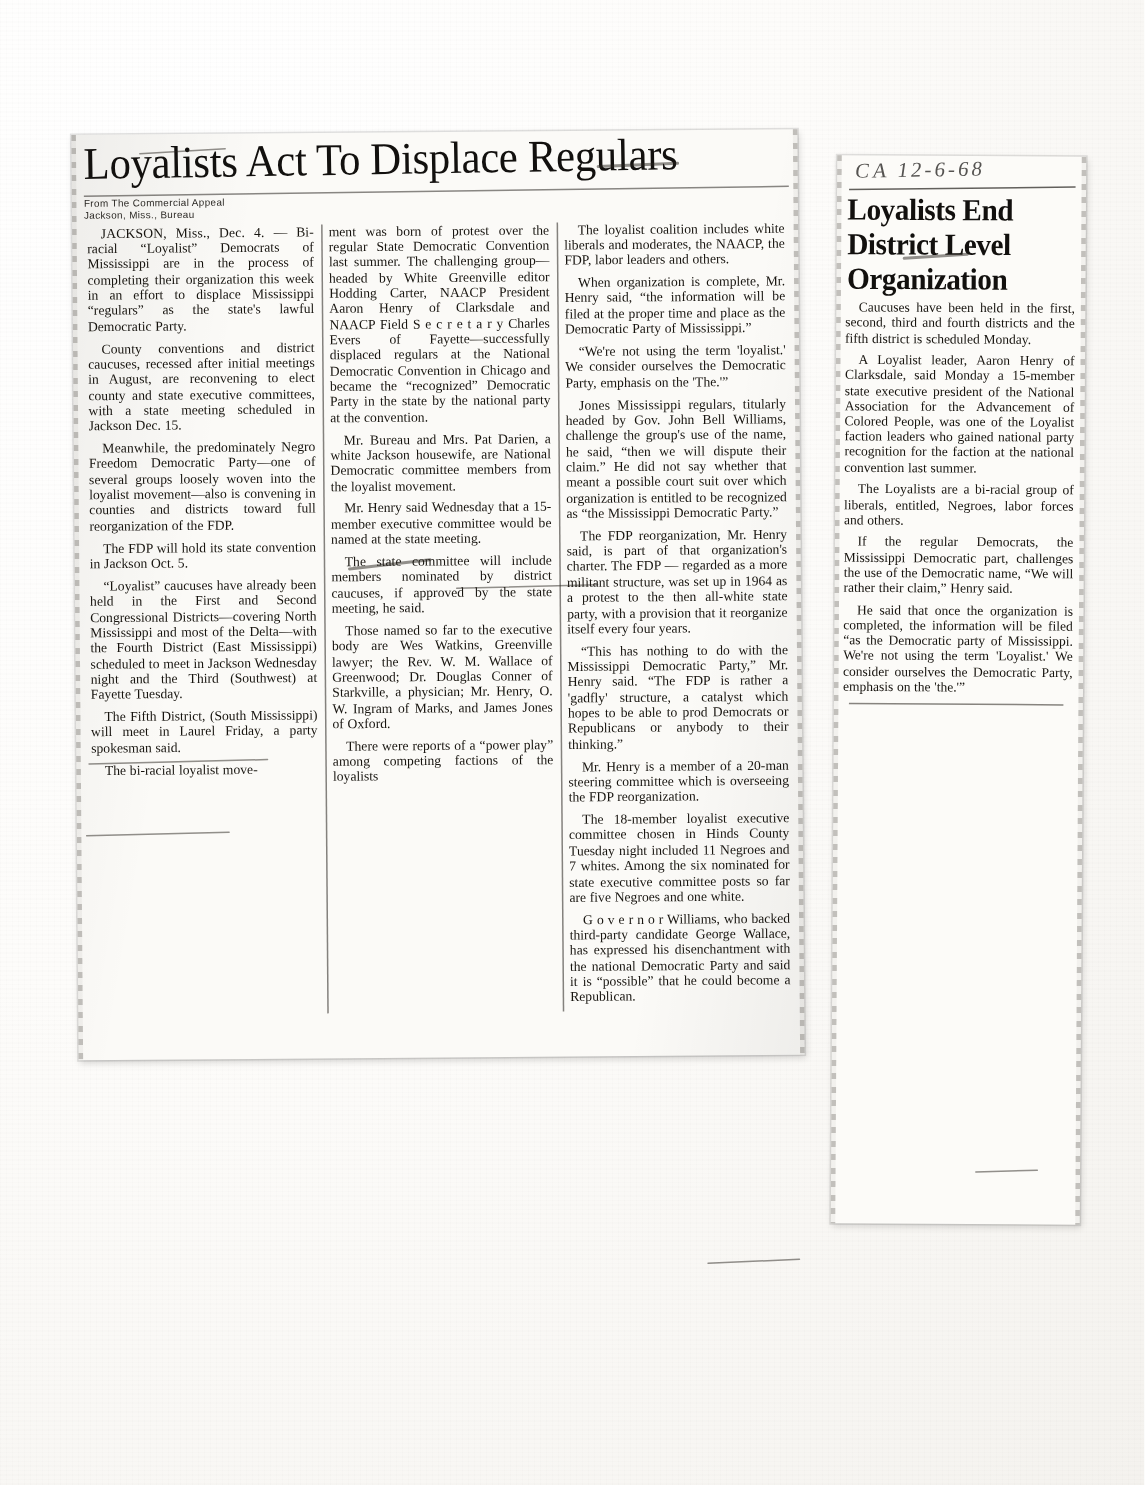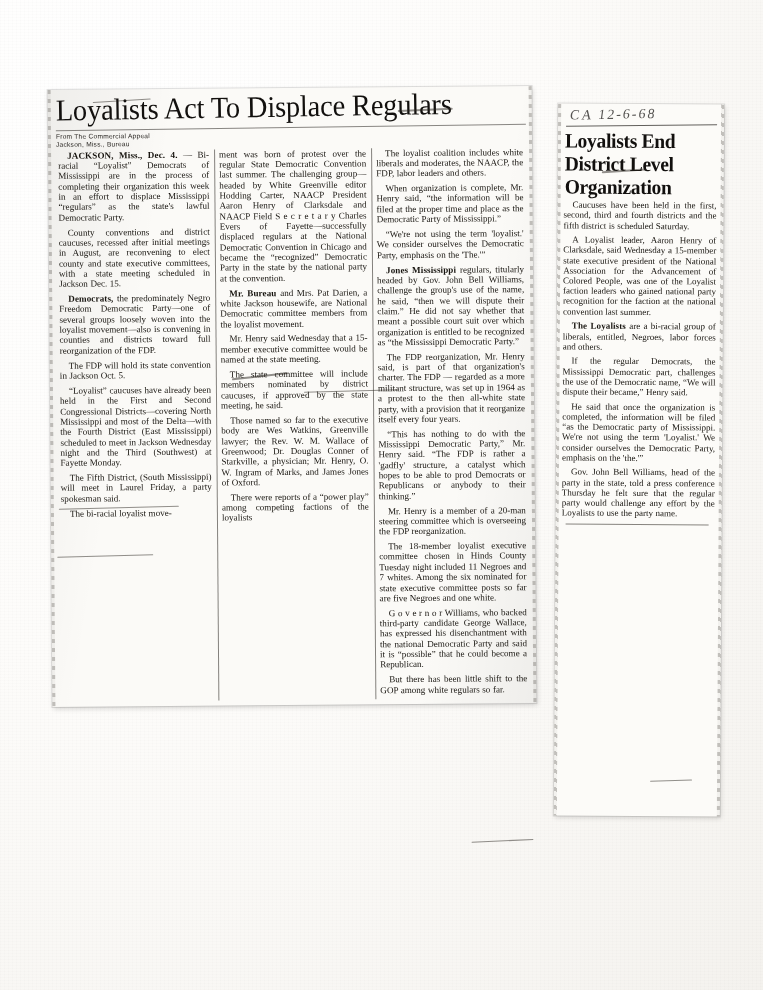--- a/index.html
+++ b/index.html
@@ -106,21 +106,21 @@
     line-height: 10.35px;
     text-align: justify;
     text-align-last: left;
     margin: 0 0 4.5px 0;
     text-indent: 9px;
     word-spacing: .2px;
     color: #17140f;
   }
   p.body.noindent { text-indent: 0; }
   p.body .lead {
-    font-weight: bold;
+    font-weight: normal;
     letter-spacing: .1px;
   }
 
   
   #clipping-side {
     position: absolute;
     left: 556px;
     top: 104px;
     width: 166px;
     height: 712px;
@@ -205,23 +205,23 @@
   <div class="byline">
     <div>From The Commercial Appeal</div>
     <div>Jackson, Miss., Bureau</div>
   </div>
 
   <div class="cols-main">
 
     <div class="col col-1">
       <p class="body"><span class="lead">JACKSON, Miss., Dec. 4. </span><span> — Bi-racial “Loyalist” Democrats of Mississippi are in the process of completing their organization this week in an effort to displace Mississippi “regulars” as the state's lawful Democratic Party.</span></p>
       <p class="body">County conventions and district caucuses, recessed after initial meetings in August, are reconvening to elect county and state executive committees, with a state meeting scheduled in Jackson Dec. 15.</p>
-      <p class="body"><span class="lead">Democrats, </span><span> the predominately Negro Freedom Democratic Party—one of several groups loosely woven into the loyalist movement—also is convening in counties and districts toward full reorganization of the FDP.</span></p>
+      <p class="body"><span class="lead">Meanwhile, </span><span> the predominately Negro Freedom Democratic Party—one of several groups loosely woven into the loyalist movement—also is convening in counties and districts toward full reorganization of the FDP.</span></p>
       <p class="body">The FDP will hold its state convention in Jackson Oct. 5.</p>
-      <p class="body">“Loyalist” caucuses have already been held in the First and Second Congressional Districts—covering North Mississippi and most of the Delta—with the Fourth District (East Mississippi) scheduled to meet in Jackson Wednesday night and the Third (Southwest) at Fayette Monday.</p>
+      <p class="body">“Loyalist” caucuses have already been held in the First and Second Congressional Districts—covering North Mississippi and most of the Delta—with the Fourth District (East Mississippi) scheduled to meet in Jackson Wednesday night and the Third (Southwest) at Fayette Tuesday.</p>
       <p class="body">The Fifth District, (South Mississippi) will meet in Laurel Friday, a party spokesman said.</p>
       <p class="body">The bi-racial loyalist move-</p>
     </div>
 
     <div class="col col-2">
       <p class="body noindent">ment was born of protest over the regular State Democratic Convention last summer. The challenging group—headed by White Greenville editor Hodding Carter, NAACP President Aaron Henry of Clarksdale and NAACP Field S e c r e t a r y Charles Evers of Fayette—successfully displaced regulars at the National Democratic Convention in Chicago and became the “recognized” Democratic Party in the state by the national party at the convention.</p>
       <p class="body"><span class="lead">Mr. Bureau </span><span> and Mrs. Pat Darien, a white Jackson housewife, are National Democratic committee members from the loyalist movement.</span></p>
       <p class="body">Mr. Henry said Wednesday that a 15-member executive committee would be named at the state meeting.</p>
       <p class="body">The state committee will include members nominated by district caucuses, if approved by the state meeting, he said.</p>
       <p class="body">Those named so far to the executive body are Wes Watkins, Greenville lawyer; the Rev. W. M. Wallace of Greenwood; Dr. Douglas Conner of Starkville, a physician; Mr. Henry, O. W. Ingram of Marks, and James Jones of Oxford.</p>
@@ -231,21 +231,20 @@
     <div class="col col-3">
       <p class="body">The loyalist coalition includes white liberals and moderates, the NAACP, the FDP, labor leaders and others.</p>
       <p class="body">When organization is complete, Mr. Henry said, “the information will be filed at the proper time and place as the Democratic Party of Mississippi.”</p>
       <p class="body">“We're not using the term 'loyalist.' We consider ourselves the Democratic Party, emphasis on the 'The.'”</p>
       <p class="body"><span class="lead">Jones Mississippi </span><span> regulars, titularly headed by Gov. John Bell Williams, challenge the group's use of the name, he said, “then we will dispute their claim.” He did not say whether that meant a possible court suit over which organization is entitled to be recognized as “the Mississippi Democratic Party.”</span></p>
       <p class="body">The FDP reorganization, Mr. Henry said, is part of that organization's charter. The FDP — regarded as a more militant structure, was set up in 1964 as a protest to the then all-white state party, with a provision that it reorganize itself every four years.</p>
       <p class="body">“This has nothing to do with the Mississippi Democratic Party,” Mr. Henry said. “The FDP is rather a 'gadfly' structure, a catalyst which hopes to be able to prod Democrats or Republicans or anybody to their thinking.”</p>
       <p class="body">Mr. Henry is a member of a 20-man steering committee which is overseeing the FDP reorganization.</p>
       <p class="body">The 18-member loyalist executive committee chosen in Hinds County Tuesday night included 11 Negroes and 7 whites. Among the six nominated for state executive committee posts so far are five Negroes and one white.</p>
       <p class="body">G o v e r n o r Williams, who backed third-party candidate George Wallace, has expressed his disenchantment with the national Democratic Party and said it is “possible” that he could become a Republican.</p>
-      <p class="body">But there has been little shift to the GOP among white regulars so far.</p>
     </div>
 
   </div>
 
   <div class="smudge" style="left:45px;  top:11px;  width:58px; transform:rotate(-3deg);"></div>
   <div class="smudge" style="left:350px; top:22px;  width:55px; transform:rotate(-2deg); height:2px;"></div>
   <div class="smudge" style="left:8px;  top:418px; width:120px; transform:rotate(-1deg);"></div>
   <div class="smudge" style="left:6px;   top:466px; width:96px;  transform:rotate(-1deg);"></div>
   <div class="smudge" style="left:182px; top:287px; width:56px;  transform:rotate(-6deg); height:2px;"></div>
   <div class="smudge" style="left:254px; top:303px; width:95px;  transform:rotate(-1deg);"></div>
@@ -259,25 +258,24 @@
   <div class="handdate">CA 12-6-68</div>
   <div class="hand-rule"></div>
 
   <div class="headline-side">
     <div>Loyalists End</div>
     <div>District Level</div>
     <div>Organization</div>
   </div>
 
   <div class="side-body">
-    <p class="body">Caucuses have been held in the first, second, third and fourth districts and the fifth district is scheduled Saturday.</p>
-    <p class="body">A Loyalist leader, Aaron Henry of Clarksdale, said Wednesday a 15-member state executive president of the National Association for the Advancement of Colored People, was one of the Loyalist faction leaders who gained national party recognition for the faction at the national convention last summer.</p>
+    <p class="body">Caucuses have been held in the first, second, third and fourth districts and the fifth district is scheduled Monday.</p>
+    <p class="body">A Loyalist leader, Aaron Henry of Clarksdale, said Monday a 15-member state executive president of the National Association for the Advancement of Colored People, was one of the Loyalist faction leaders who gained national party recognition for the faction at the national convention last summer.</p>
     <p class="body"><span class="lead">The Loyalists </span><span> are a bi-racial group of liberals, entitled, Negroes, labor forces and others.</span></p>
-    <p class="body">If the regular Democrats, the Mississippi Democratic part, challenges the use of the Democratic name, “We will dispute their became,” Henry said.</p>
+    <p class="body">If the regular Democrats, the Mississippi Democratic part, challenges the use of the Democratic name, “We will rather their claim,” Henry said.</p>
     <p class="body">He said that once the organization is completed, the information will be filed “as the Democratic party of Mississippi. We're not using the term 'Loyalist.' We consider ourselves the Democratic Party, emphasis on the 'the.'”</p>
-    <p class="body">Gov. John Bell Williams, head of the party in the state, told a press conference Thursday he felt sure that the regular party would challenge any effort by the Loyalists to use the party name.</p>
   </div>
 
   <div class="end-rule"></div>
 
   <div class="smudge" style="left:44px; top:66px; width:44px; transform:rotate(-4deg); height:2px;"></div>
   <div class="smudge" style="left:96px; top:676px; width:42px; transform:rotate(-2deg);"></div>
 </div>
 
 </body></html>

